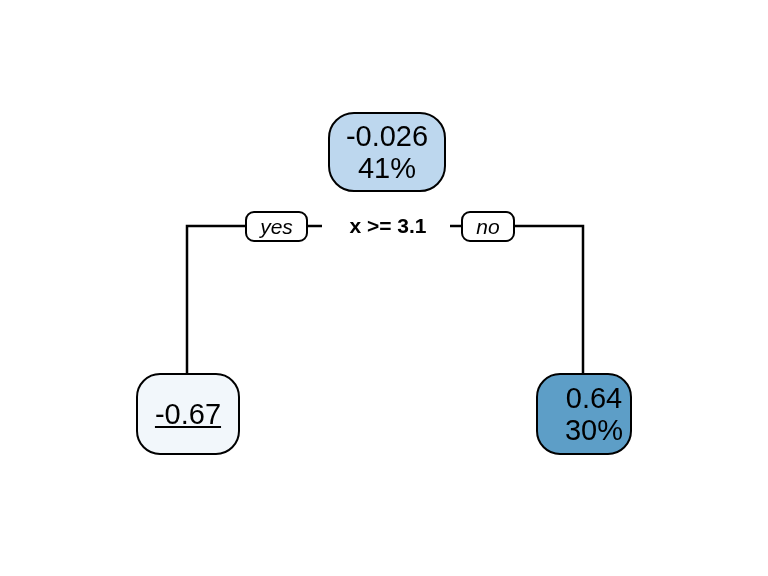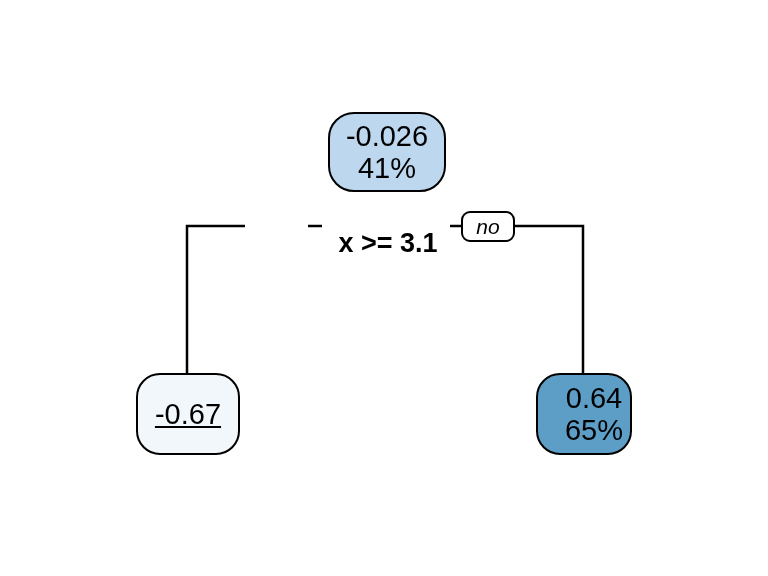--- a/index.html
+++ b/index.html
@@ -62,27 +62,27 @@
     left: 536px;
     top: 373px;
     width: 96px;
     height: 82px;
     font-size: 29px;
     border-radius: 24px;
   }
   .split-label {
     position: absolute;
     left: 318px;
-    top: 225px;
+    top: 208px;
     width: 140px;
     height: 36px;
     display: flex;
     align-items: center;
     justify-content: center;
-    font-size: 27px;
+    font-size: 21px;
     font-weight: bold;
     color: #000000;
     white-space: nowrap;
     font-family: "Liberation Sans", sans-serif;
   }
   .branch-box {
     position: absolute;
     box-sizing: border-box;
     border: 2.5px solid #000000;
     border-radius: 9px;
@@ -124,27 +124,30 @@
     <line x1="450" y1="226" x2="461" y2="226" stroke="#000000" stroke-width="2.5"></line>
   </svg>
 
   <div class="node-box" id="node-root" style="background:#bdd7ee;">
     <span class="node-line">-0.026</span>
     <span class="node-line">41%</span>
   </div>
 
   <div class="split-label">x &gt;= 3.1</div>
 
+  <div class="branch-box" id="branch-yes">
+    <span>yes</span>
+  </div>
 
   <div class="branch-box" id="branch-no">
     <span>no</span>
   </div>
 
   <div class="node-box" id="node-leaf-left" style="background:#f2f7fb;">
     <span class="node-line">-0.67</span>
   </div>
 
   <div class="node-box" id="node-leaf-right" style="background:#5d9ec7;padding-left:20px;">
     <span class="node-line">0.64</span>
-    <span class="node-line">65%</span>
+    <span class="node-line">30%</span>
   </div>
 
 </div>
 
 </body></html>

